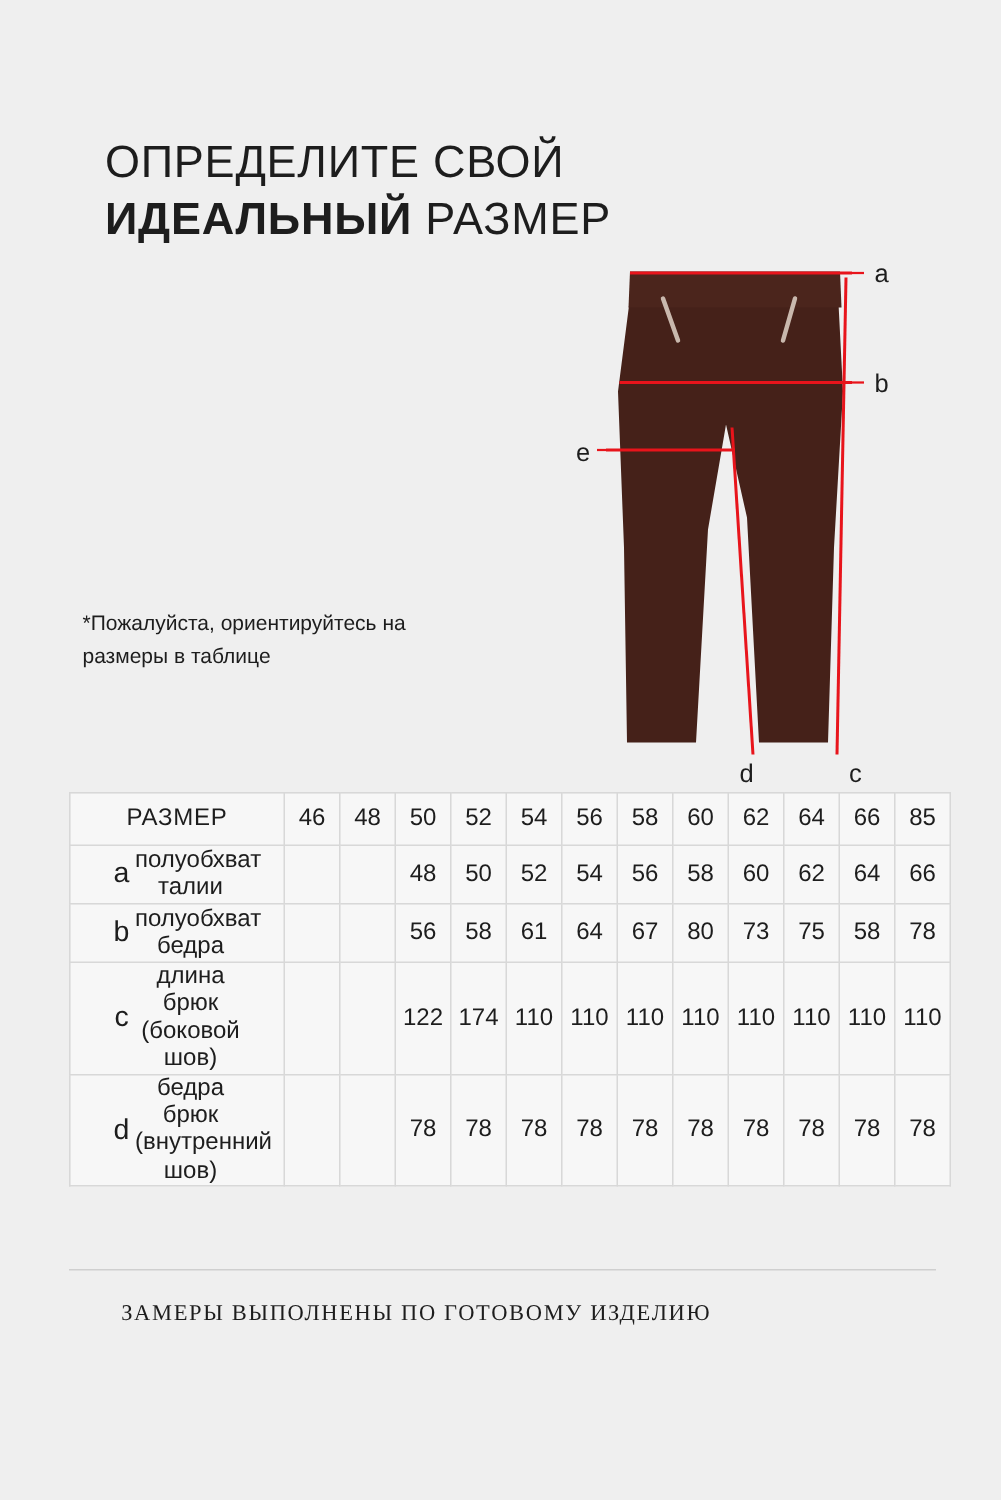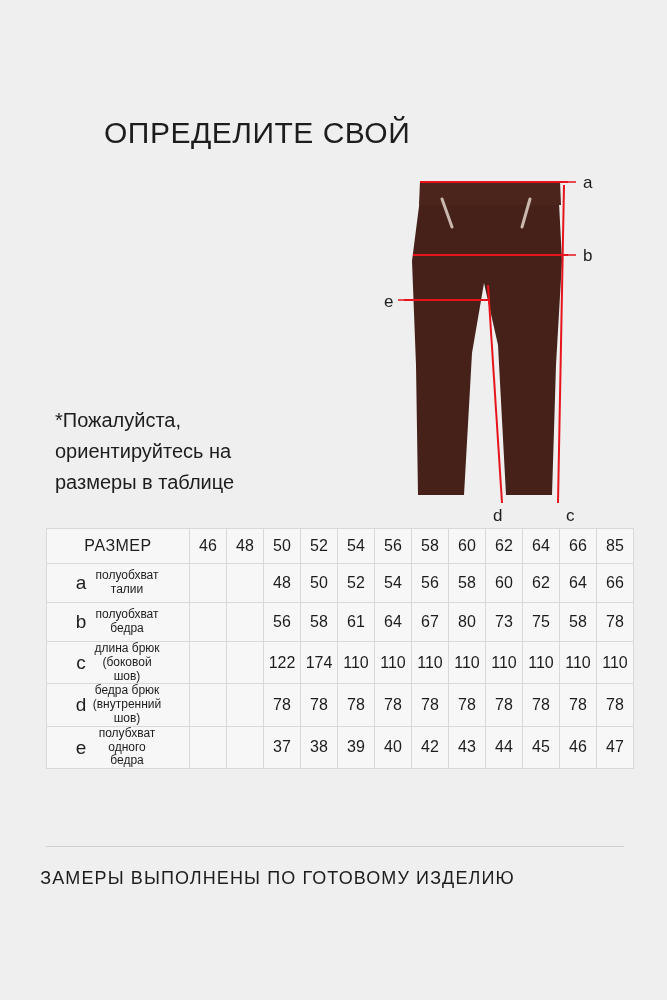--- a/index.html
+++ b/index.html
@@ -19,23 +19,22 @@
   .page {
     position: relative;
     width: 667px;
     height: 1000px;
   }
 
   
   .title-block {
     position: absolute;
     left: 70px;
-    top: 116px;
+    top: 92px;
     line-height: 1.12;
-    margin-left: 34px;
   }
   .title-line1 {
     font-size: 30px;
     letter-spacing: 0.5px;
     font-weight: 400;
     color: #1d1d1d;
     white-space: nowrap;
   }
   .title-line2 {
     font-size: 30px;
@@ -47,21 +46,21 @@
   }
   .title-strong {
     font-weight: 700;
   }
 
   
   .note {
     position: absolute;
     left: 55px;
     top: 405px;
-    font-size: 20px;
+    font-size: 14px;
     line-height: 1.55;
     color: #1d1d1d;
     width: 220px;
   }
 
   
   .illustration {
     position: absolute;
     left: 380px;
     top: 165px;
@@ -116,21 +115,21 @@
     display: inline-block;
     font-size: 19px;
     width: 18px;
     vertical-align: middle;
     color: #1d1d1d;
   }
   td.row-label .desc {
     display: inline-block;
     vertical-align: middle;
     width: 74px;
-    font-size: 12px;
+    font-size: 16px;
     line-height: 1.15;
   }
   td.val {
     font-size: 16px;
   }
 
   
   .footer-rule {
     position: absolute;
     left: 46px;
@@ -138,32 +137,34 @@
     width: 578px;
     height: 1px;
     background: #cfcfcf;
   }
   .footer-text {
     position: absolute;
     left: 0;
     top: 868px;
     width: 555px;
     text-align: center;
-    font-size: 18px;
+    font-size: 15px;
     letter-spacing: 1.1px;
     color: #1d1d1d;
+    font-family: Liberation Serif, serif;
   }
 </style>
 </head>
 <body>
 
 <div class="page">
 
   <div class="title-block">
     <div class="title-line1">ОПРЕДЕЛИТЕ СВОЙ</div>
+    <div class="title-line2"><span class="title-strong">ИДЕАЛЬНЫЙ</span><span> РАЗМЕР</span></div>
   </div>
 
   <div class="note">*Пожалуйста, ориентируйтесь на размеры в таблице</div>
 
   <div class="illustration">
     <svg width="270" height="370" viewBox="0 0 270 370" xmlns="http://www.w3.org/2000/svg">
 
       <path d="M42,18 L178,18 L182,96 L176,200 L172,330 L126,330 L118,180 L104,118 L92,188 L84,330 L38,330 L36,200 L32,96 Z" fill="#452119"></path>
 
       <path d="M40,16 L180,16 L181,40 L39,40 Z" fill="#4b251c"></path>
@@ -266,35 +267,20 @@
           <td class="val">78</td>
           <td class="val">78</td>
           <td class="val">78</td>
           <td class="val">78</td>
           <td class="val">78</td>
           <td class="val">78</td>
           <td class="val">78</td>
           <td class="val">78</td>
           <td class="val">78</td>
         </tr>
-        <tr>
-          <td class="row-label"><span class="letter">e</span><span class="desc">полубхват одного бедра</span></td>
-          <td class="val"></td>
-          <td class="val"></td>
-          <td class="val">37</td>
-          <td class="val">38</td>
-          <td class="val">39</td>
-          <td class="val">40</td>
-          <td class="val">42</td>
-          <td class="val">43</td>
-          <td class="val">44</td>
-          <td class="val">45</td>
-          <td class="val">46</td>
-          <td class="val">47</td>
-        </tr>
       </tbody>
     </table>
   </div>
 
   <div class="footer-rule"></div>
   <div class="footer-text">ЗАМЕРЫ ВЫПОЛНЕНЫ ПО ГОТОВОМУ ИЗДЕЛИЮ</div>
 
 </div>
 
 </body></html>

